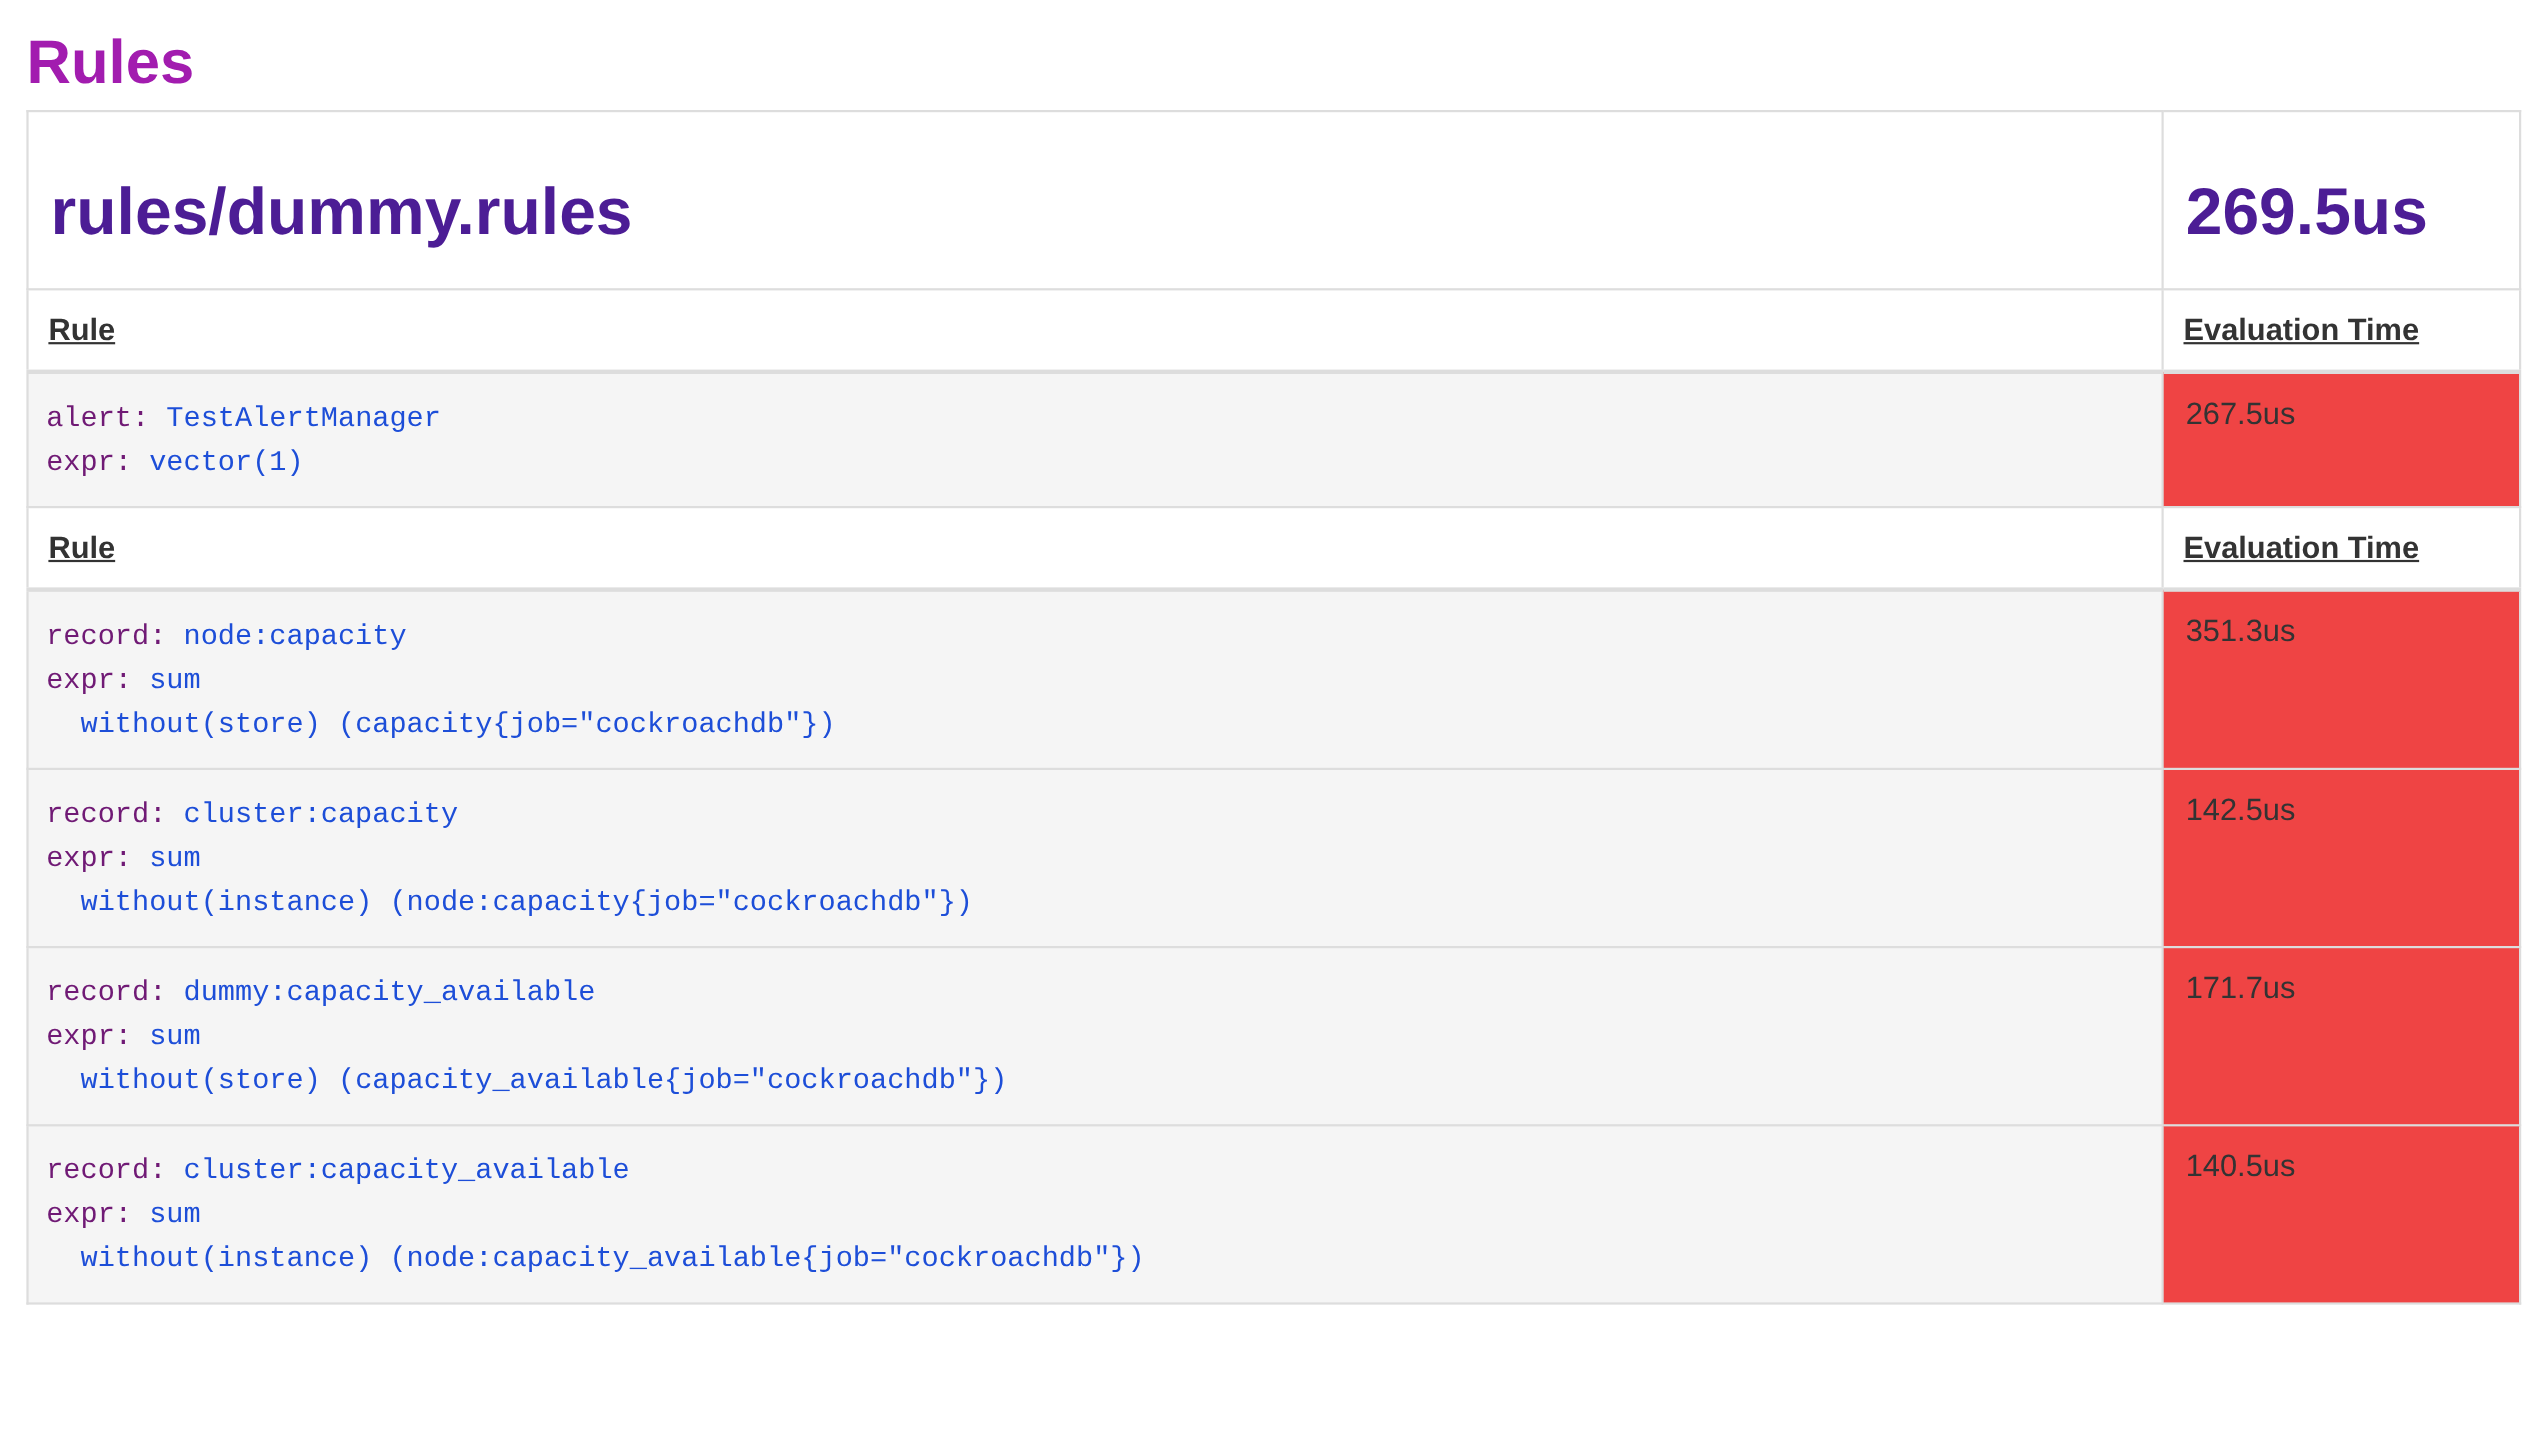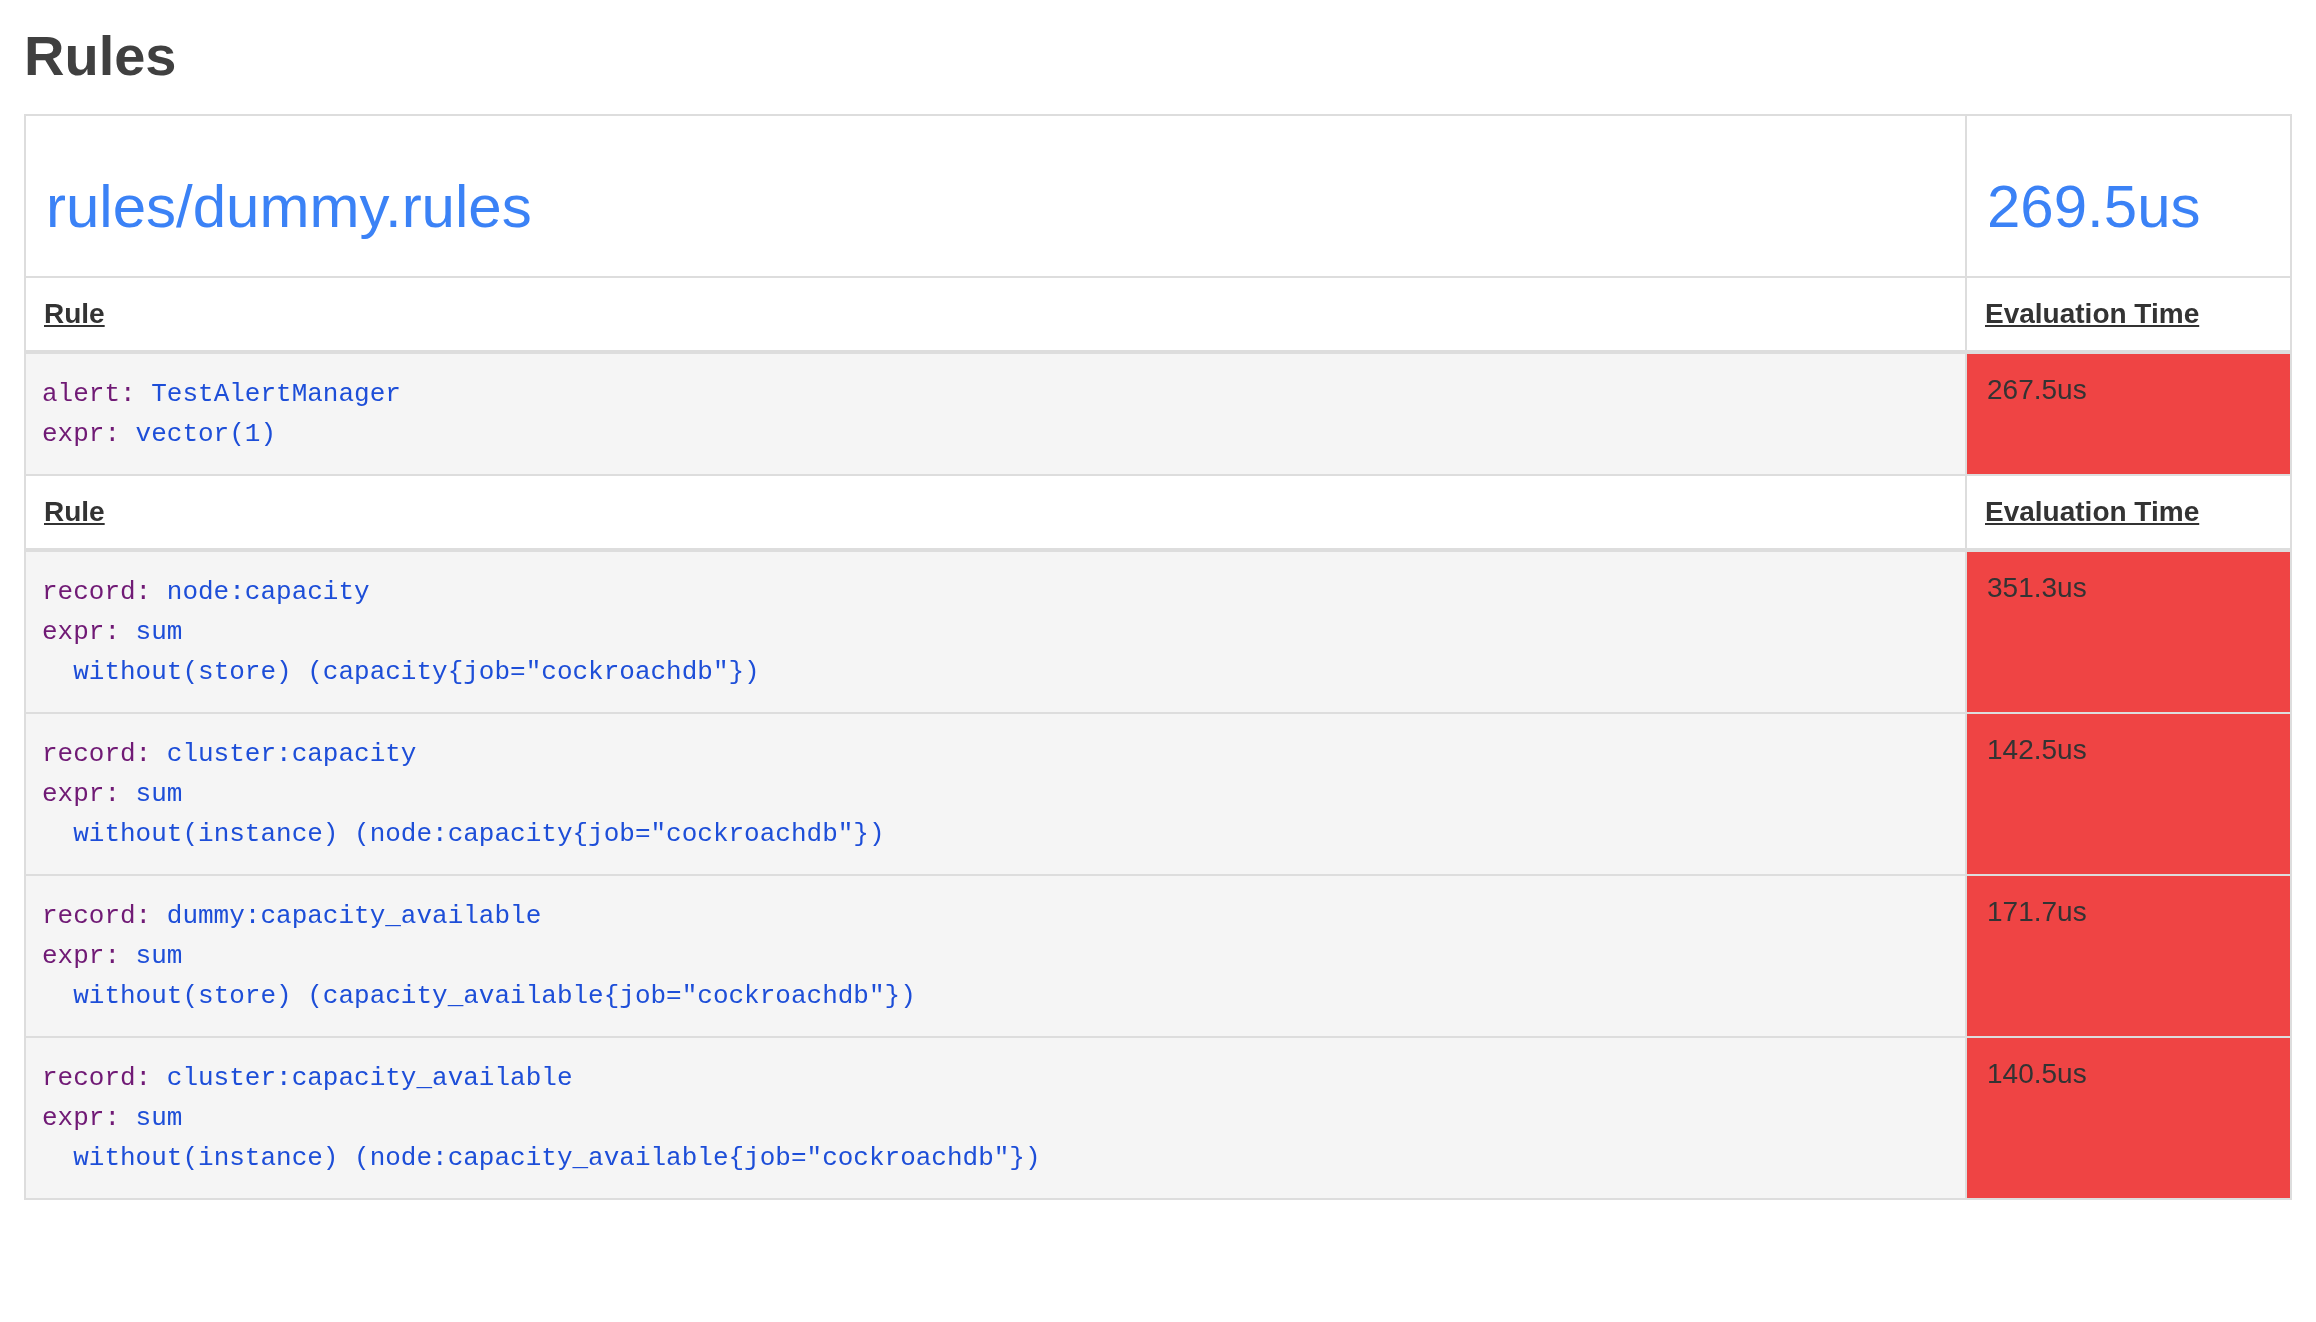--- a/index.html
+++ b/index.html
@@ -11,22 +11,22 @@
     color: #333333;
     font-family: "Liberation Sans", "DejaVu Sans", sans-serif;
   }
   .container {
     padding: 0 24px;
   }
   h1.page-title {
     font-size: 56px;
     font-weight: 700;
     line-height: 64px;
-    color: #404040;
-    margin: 24px 0 26px 0;
+    color: #a21caf;
+    margin: 24px 0 12px 0;
     letter-spacing: 0;
   }
   table.rules-table {
     width: 100%;
     border-collapse: collapse;
     table-layout: fixed;
   }
   table.rules-table col.col-rule { width: auto; }
   table.rules-table col.col-eval { width: 325px; }
 
@@ -36,23 +36,23 @@
     text-align: left;
   }
 
   
   td.group-cell {
     padding: 16px 16px 16px 20px;
     background: #ffffff;
   }
   td.group-cell h2 {
     font-size: 60px;
-    font-weight: 400;
+    font-weight: 700;
     line-height: 66px;
-    color: #3b82f6;
+    color: #4c1d95;
     margin: 42px 0 20px 0;
   }
 
   
   tr.cols-header th {
     padding: 16px 16px 16px 18px;
     font-size: 28px;
     font-weight: 700;
     line-height: 40px;
     color: #333333;

